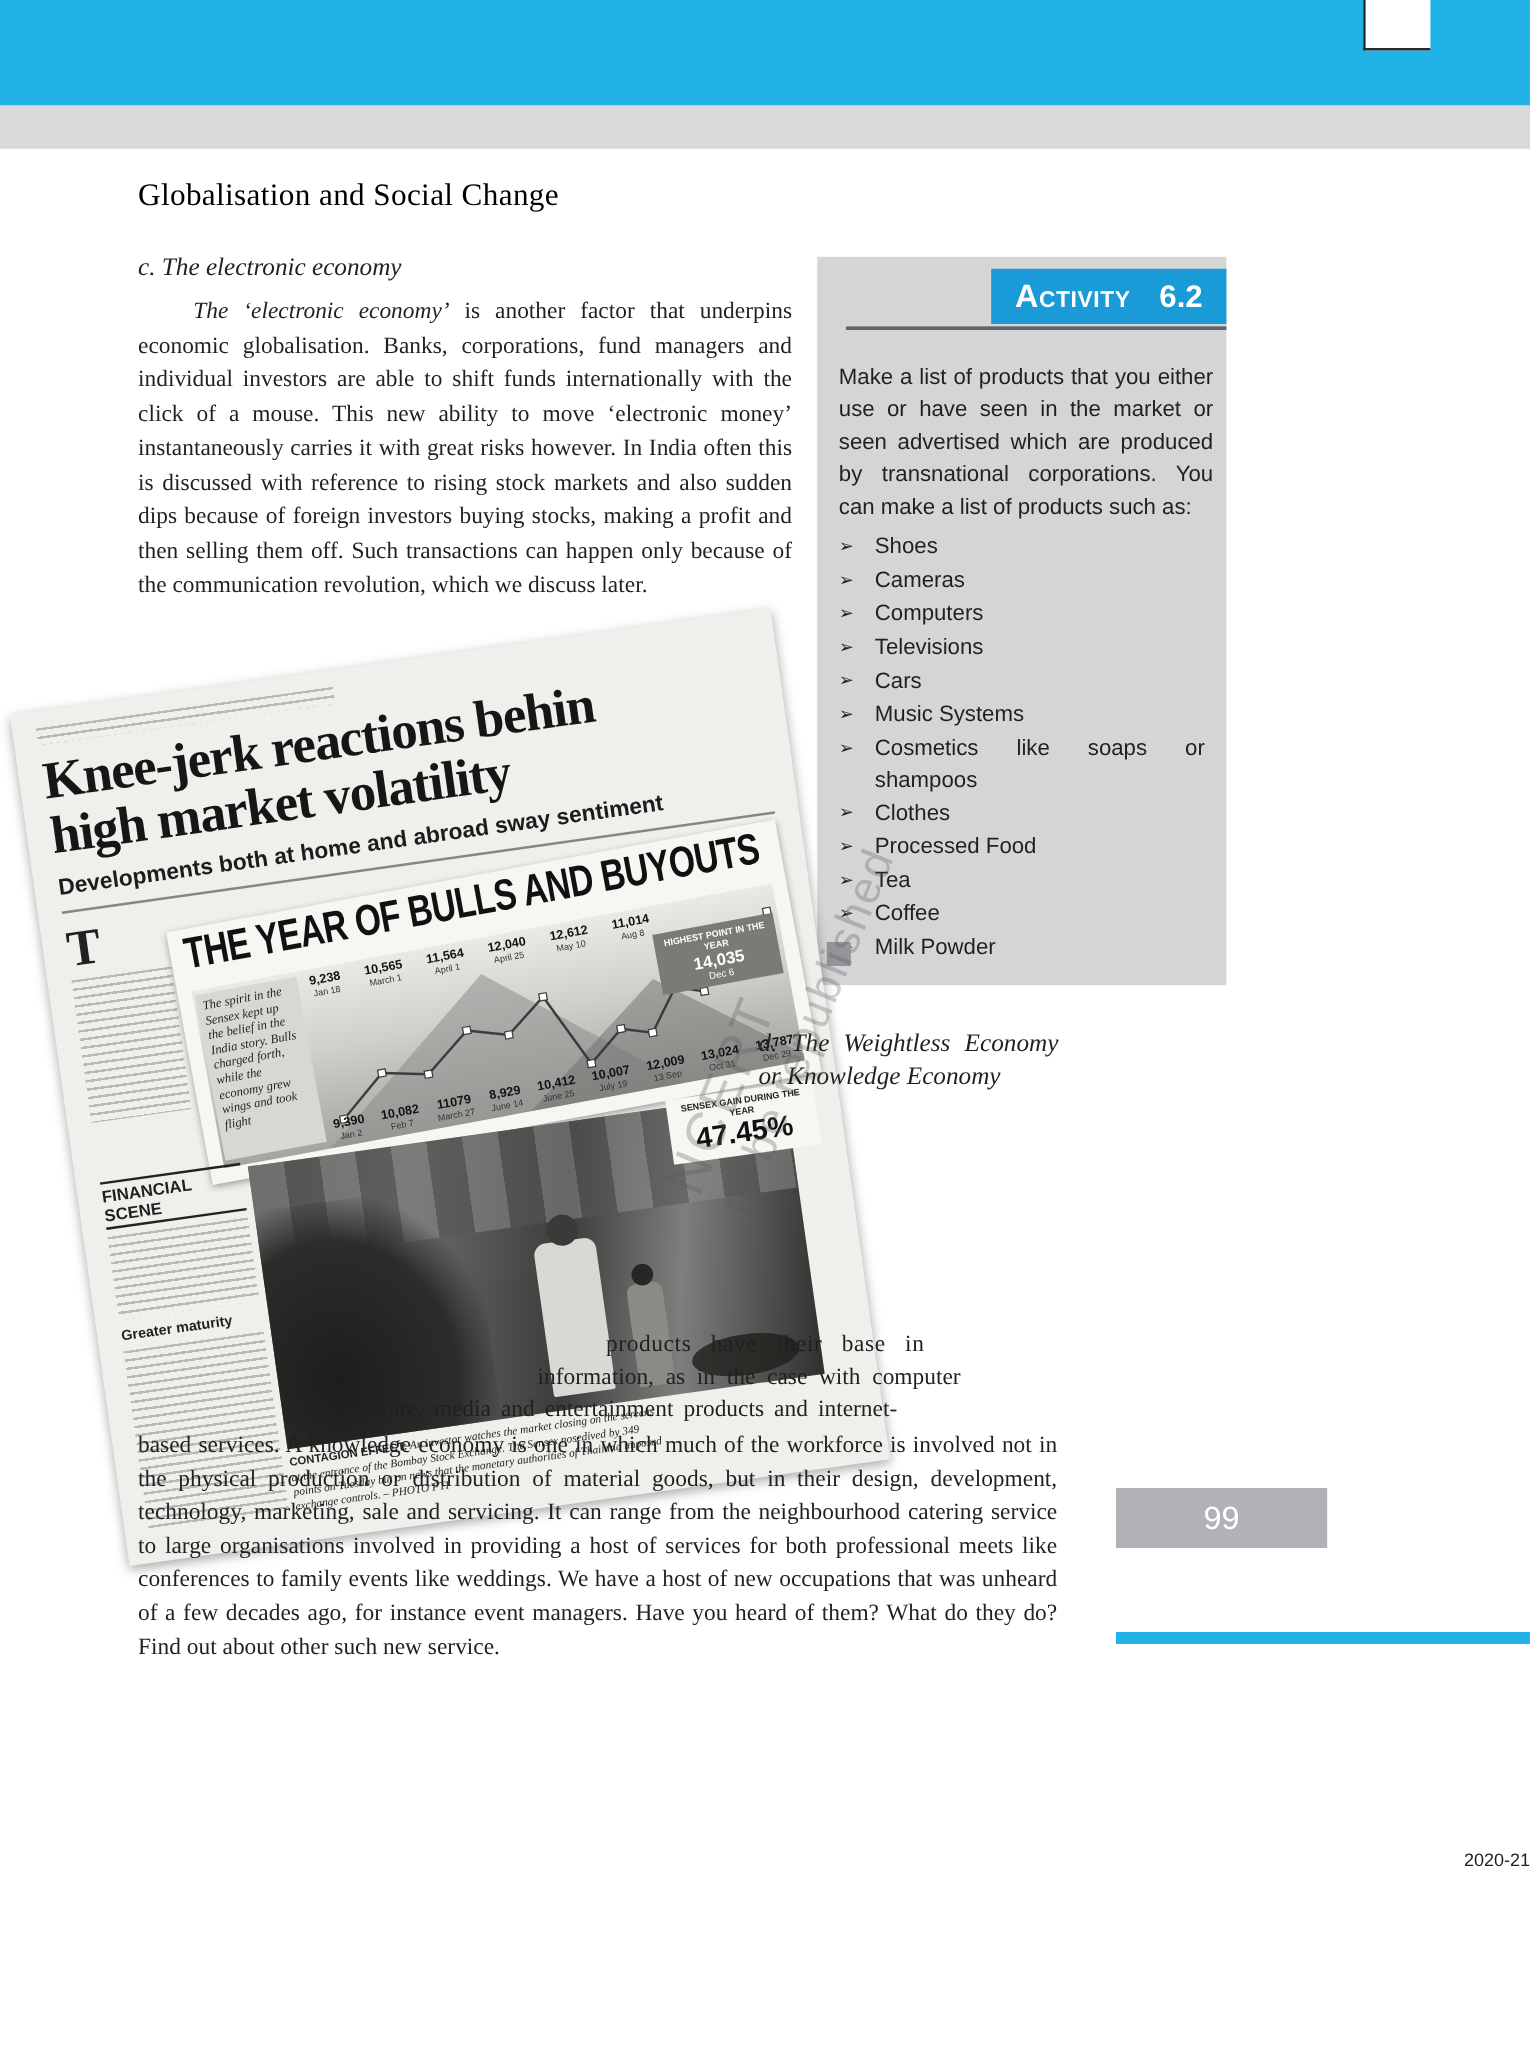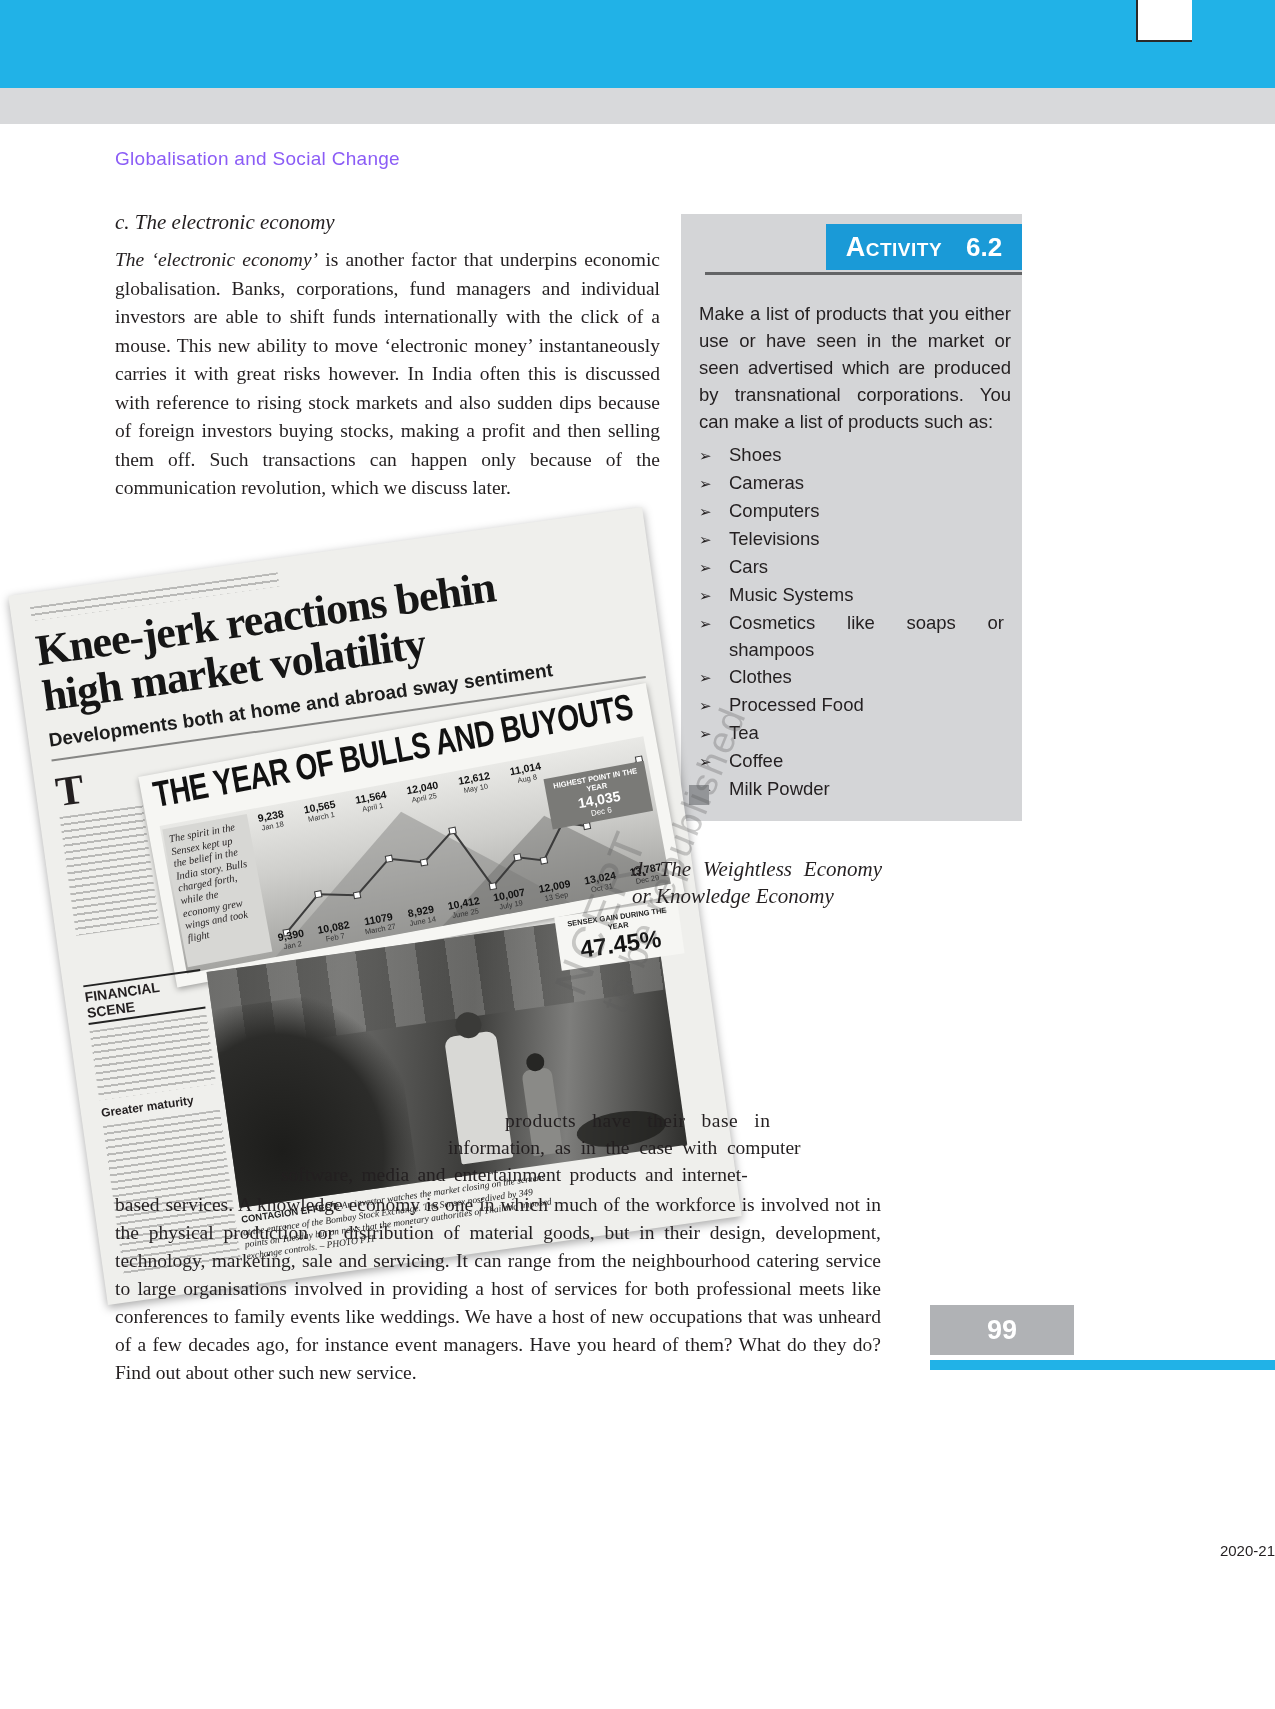--- a/index.html
+++ b/index.html
@@ -4,28 +4,28 @@
 <style>
   html,body{margin:0;padding:0;background:#888;}
   .canvas{position:relative;width:1275px;height:1709px;background:#ffffff;overflow:hidden;
           font-family:"Liberation Serif",serif;color:#231f20;margin:0 auto;}
 
   
   .topbar{position:absolute;left:0;top:0;width:1275px;height:88px;background:#21b2e7;}
   .notch{position:absolute;left:1136px;top:0;width:54px;height:40px;background:#ffffff;
          border-left:2px solid #2a2a2a;border-bottom:2px solid #2a2a2a;}
   .grayband{position:absolute;left:0;top:88px;width:1275px;height:36px;background:#d8d9db;}
-  .running-head{position:absolute;left:115px;top:148px;font-family:Liberation Sans, sans-serif;
-                font-size:19px;color:#8b5cf6;letter-spacing:.3px;}
+  .running-head{position:absolute;left:115px;top:148px;font-family:Liberation Serif, serif;
+                font-size:26px;color:#000000;letter-spacing:.3px;}
 
   
   .c-heading{position:absolute;left:115px;top:210px;font-style:italic;font-size:21px;font-weight:500;}
   .c-para{position:absolute;left:115px;top:246px;width:545px;margin:0;font-size:19.5px;
           line-height:28.5px;text-align:justify;}
-  .c-para em{}
+  .c-para em{margin-left:46px;}
 
   
   .activity{position:absolute;left:681px;top:214px;width:341px;background:#d4d5d7;padding-bottom:18px;}
   .act-head{position:absolute;right:0;top:10px;width:196px;height:46px;background:#1a9ad7;color:#fff;
             display:flex;align-items:center;justify-content:center;gap:24px;
             font-family:"Liberation Sans",sans-serif;}
   .act-word{font-variant:small-caps;text-transform:lowercase;font-weight:bold;font-size:27px;letter-spacing:.5px;}
   .act-word::first-letter{text-transform:uppercase;}
   .act-num{font-weight:bold;font-size:26px;}
   .act-rule{position:absolute;left:24px;right:0;top:58px;height:3px;background:#636466;}
@@ -111,23 +111,23 @@
   
   .d-heading{position:absolute;left:632px;top:856px;width:250px;font-style:italic;font-size:21px;
              line-height:27px;text-align:justify;}
   .d-col{position:absolute;left:617px;top:944px;width:263px;font-size:19.5px;line-height:27.4px;text-align:justify;}
   .d-line1{position:absolute;left:505px;top:1110px;width:375px;font-size:19.5px;word-spacing:.55em;letter-spacing:.5px;}
   .d-line2{position:absolute;left:448px;top:1137px;width:432px;font-size:19.5px;word-spacing:.25em;}
   .d-line3{position:absolute;left:281px;top:1164px;width:599px;font-size:19.5px;word-spacing:.18em;}
   .d-tail{position:absolute;left:115px;top:1191px;width:766px;font-size:19.5px;line-height:28px;text-align:justify;}
 
   
-  .pagenum{position:absolute;left:930px;top:1305px;width:144px;height:50px;background:#b0b2b5;color:#fff;
+  .pagenum{position:absolute;left:930px;top:1240px;width:176px;height:50px;background:#b0b2b5;color:#fff;
            display:flex;align-items:center;justify-content:center;font-family:"Liberation Sans",sans-serif;
-           font-size:27px;font-weight:bold;}
+           font-size:27px;}
   .pagenum-bar{position:absolute;left:930px;top:1360px;width:345px;height:10px;background:#21b2e7;}
   .footer{position:absolute;left:0;top:1542px;width:1275px;text-align:right;
           font-family:"Liberation Sans",sans-serif;font-size:15px;color:#231f20;}
 </style>
 </head>
 <body>
 
 <div class="canvas">
 
   <div class="topbar"></div>

